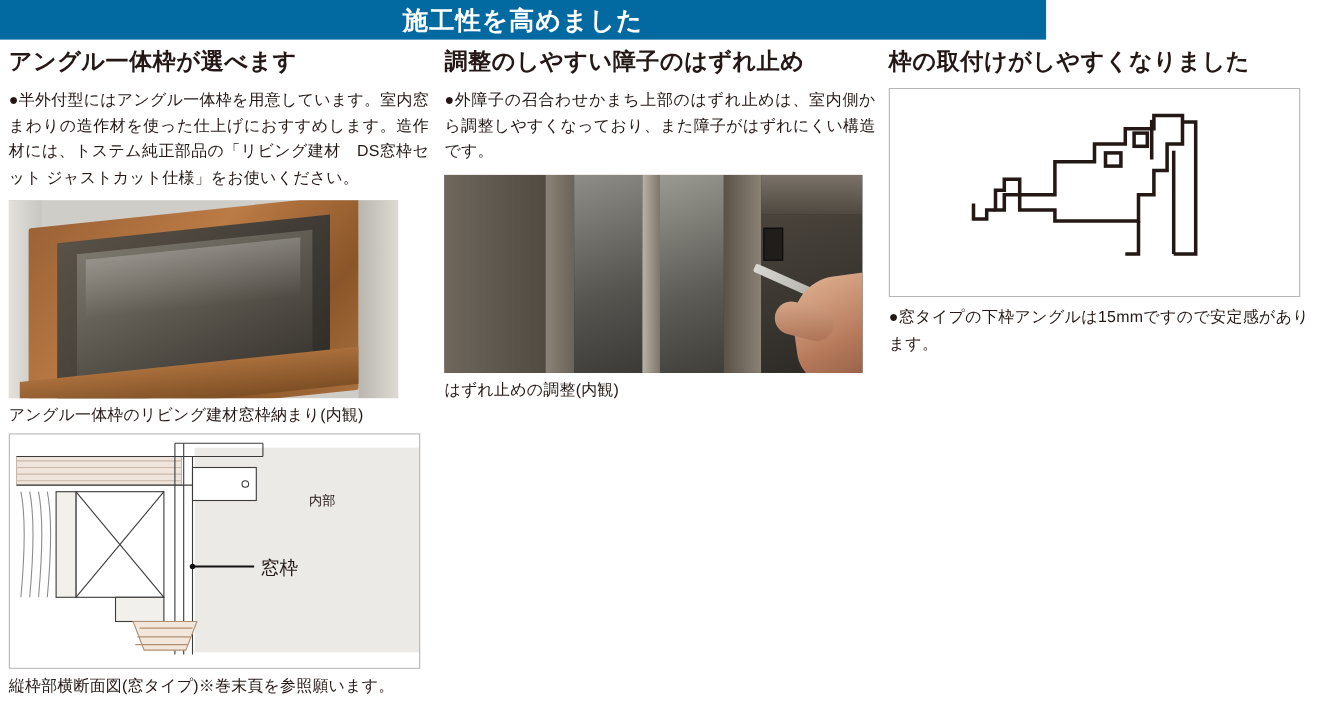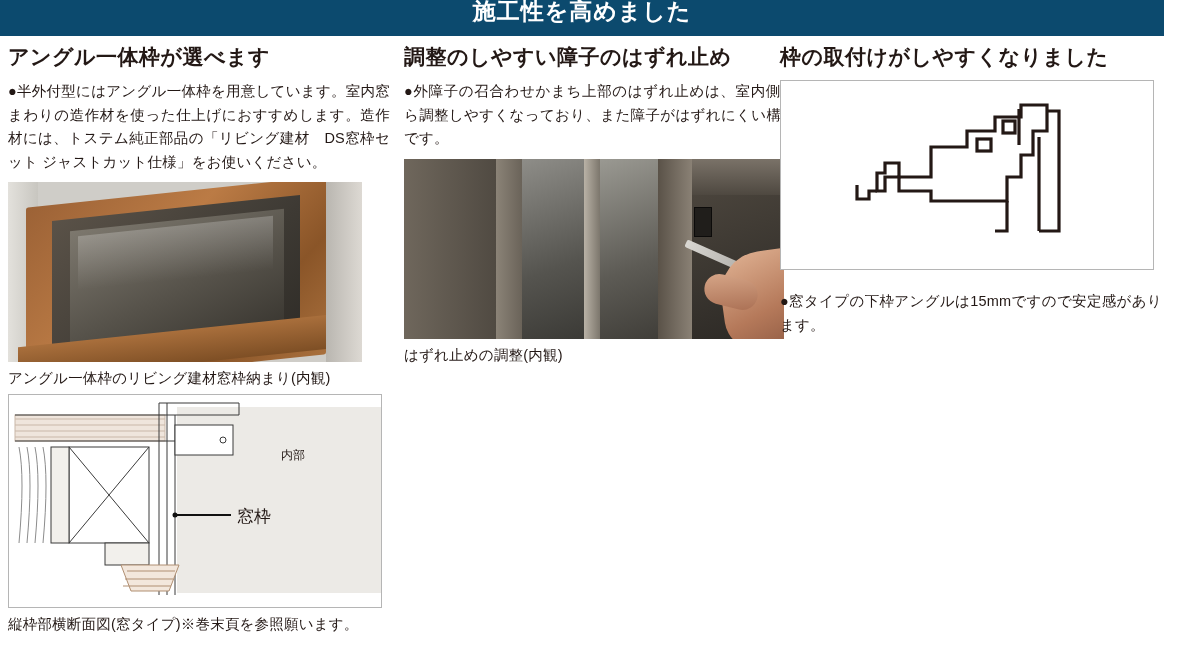--- a/index.html
+++ b/index.html
@@ -19,42 +19,43 @@
     position: relative;
     width: 1200px;
     height: 657px;
   }
 
   
   .banner {
     position: absolute;
     left: 0;
     top: 0;
-    width: 1164px;
+    width: 951px;
     height: 36px;
-    background: #0c4a6e;
+    background: #0369a1;
     color: #ffffff;
     display: flex;
+    align-items: center;
     justify-content: center;
   }
   .banner-title {
     font-size: 23px;
     font-weight: bold;
     letter-spacing: 1px;
     line-height: 1;
   }
 
   
   .col {
     position: absolute;
     top: 44px;
   }
   .col-1 { left: 8px;  width: 382px; }
   .col-2 { left: 404px; width: 392px; }
-  .col-3 { left: 780px; width: 382px; }
+  .col-3 { left: 808px; width: 382px; }
 
   .col-heading {
     font-size: 21px;
     font-weight: bold;
     line-height: 1.25;
     margin: 0 0 10px 0;
     letter-spacing: 0.5px;
   }
   .para {
     font-size: 14.5px;
@@ -176,21 +177,21 @@
 
   
   .diagram3 {
     width: 372px;
     height: 188px;
     background: #ffffff;
     border: 1px solid #b5b5b5;
     position: relative;
     overflow: hidden;
   }
-  .bullet-block { margin-top: 20px; }
+  .bullet-block { margin-top: 8px; }
 </style>
 </head>
 <body>
 
 <div class="page">
 
   <div class="banner">
     <div class="banner-title">施工性を高めました</div>
   </div>
 

